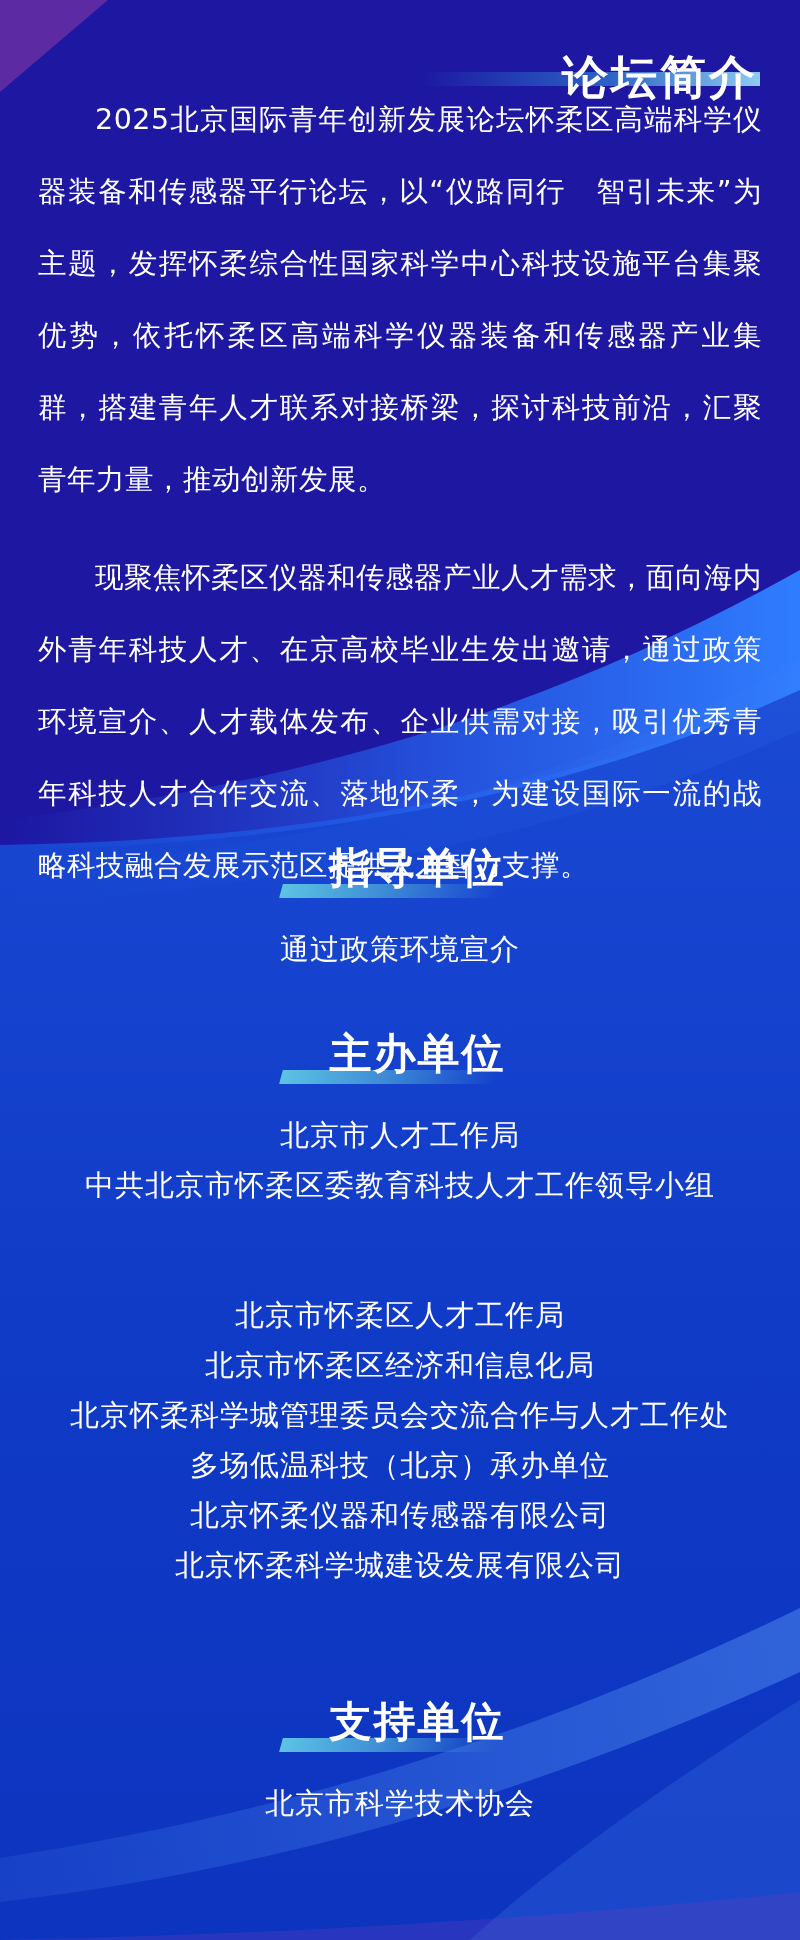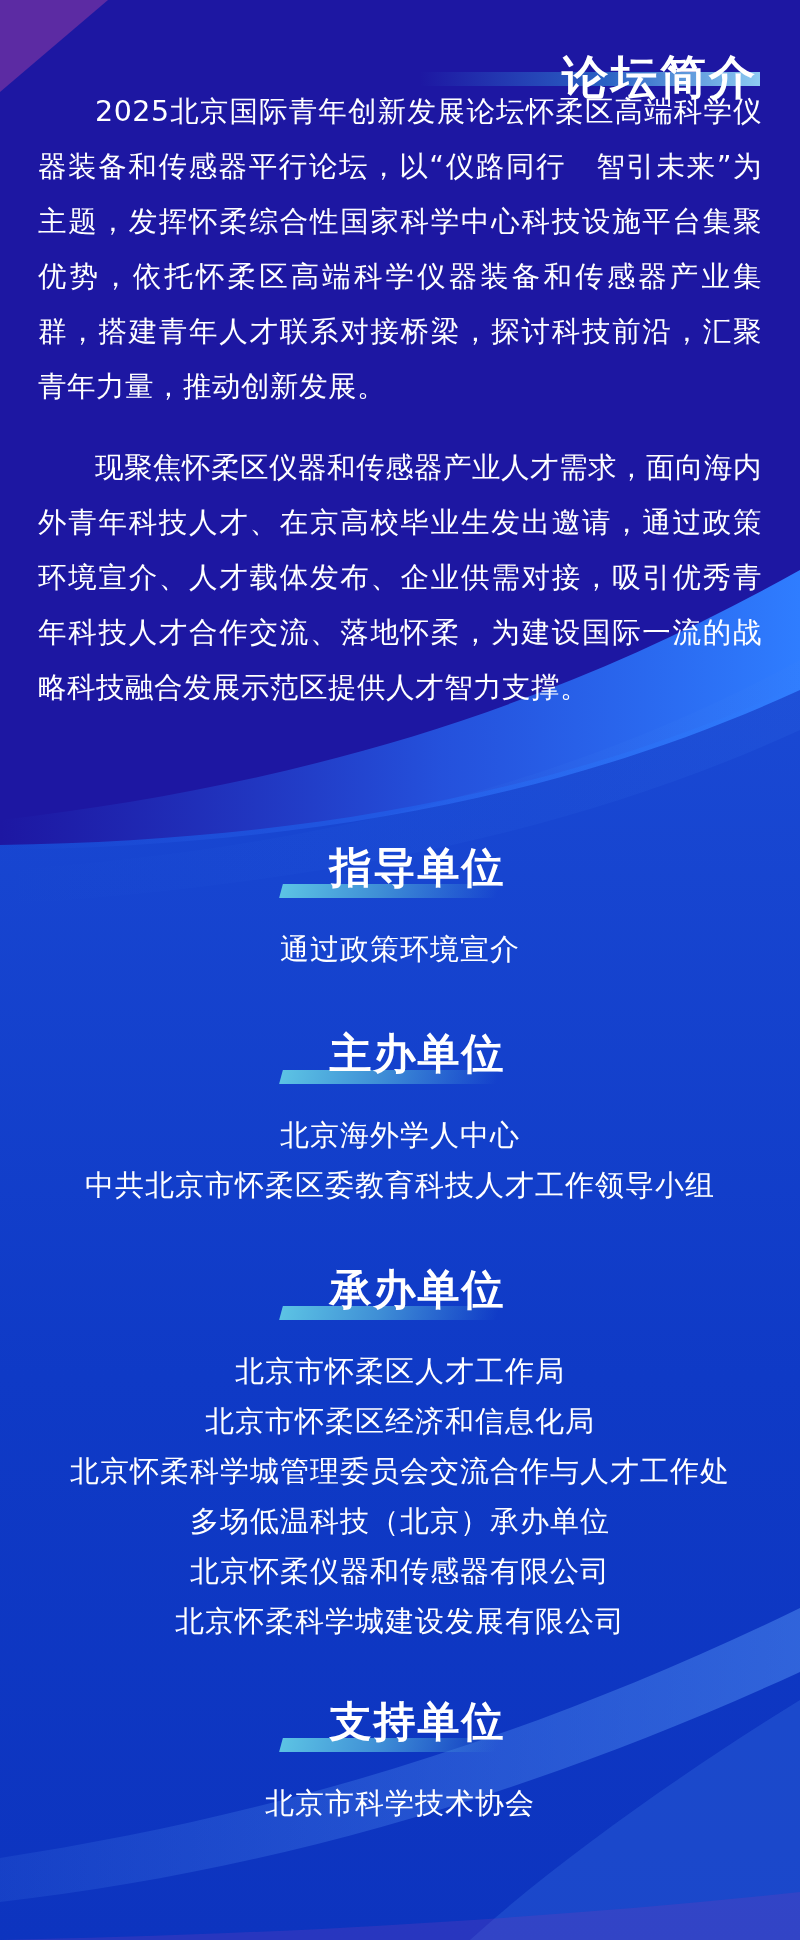--- a/index.html
+++ b/index.html
@@ -25,21 +25,21 @@
     position:absolute; top:72px; right:40px;
     width:340px; height:14px;
     background:linear-gradient(90deg, rgba(29,23,162,0) 0%, #2a62c4 55%, #8ecbf2 100%);
     z-index:1;
   }
 
   
   .intro { position:absolute; top:84px; left:38px; right:38px; z-index:2; }
   .intro p {
     margin:0 0 26px 0;
-    font-size:28.5px; line-height:55px;
+    font-size:28.5px; line-height:72px;
     letter-spacing:0.5px;
     text-indent:2em;
     text-align:justify;
   }
 
   
   .section { position:absolute; left:0; width:800px; text-align:center; z-index:2; }
   .section-heading {
     position:relative; display:inline-block;
     font-size:42px; font-weight:bold; letter-spacing:2px;
@@ -126,30 +126,26 @@
       <li>通过政策环境宣介</li>
     </ul>
   </div>
 
   <div class="section" id="sec-host">
     <div class="section-heading">
       <span class="heading-underline"></span>
       <span class="ht">主办单位</span>
     </div>
     <ul class="section-list">
-      <li>北京海外学人中心</li>
+      <li>北京市人才工作局</li>
       <li>中共北京市怀柔区委教育科技人才工作领导小组</li>
     </ul>
   </div>
 
   <div class="section" id="sec-organizer">
-    <div class="section-heading">
-      <span class="heading-underline"></span>
-      <span class="ht">承办单位</span>
-    </div>
     <ul class="section-list">
       <li>北京市怀柔区人才工作局</li>
       <li>北京市怀柔区经济和信息化局</li>
       <li>北京怀柔科学城管理委员会交流合作与人才工作处</li>
       <li>多场低温科技（北京）承办单位</li>
       <li>北京怀柔仪器和传感器有限公司</li>
       <li>北京怀柔科学城建设发展有限公司</li>
     </ul>
   </div>
 

